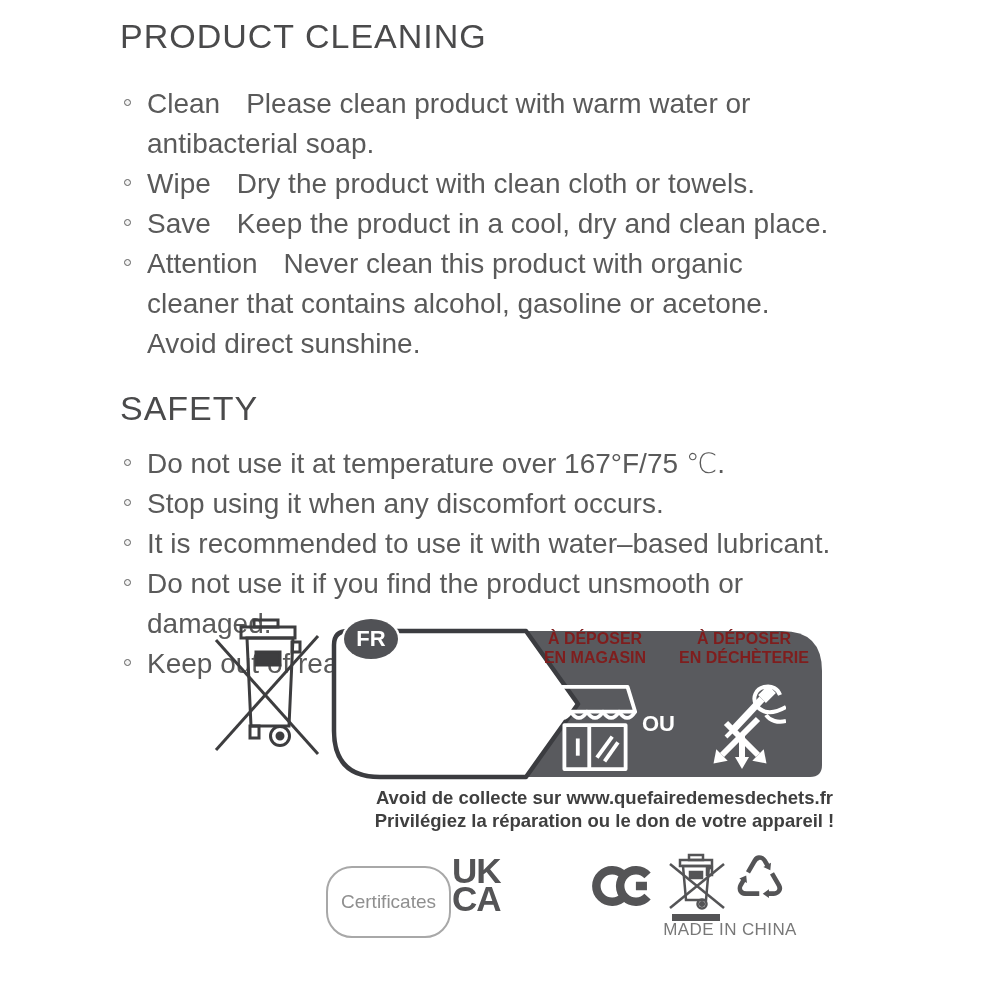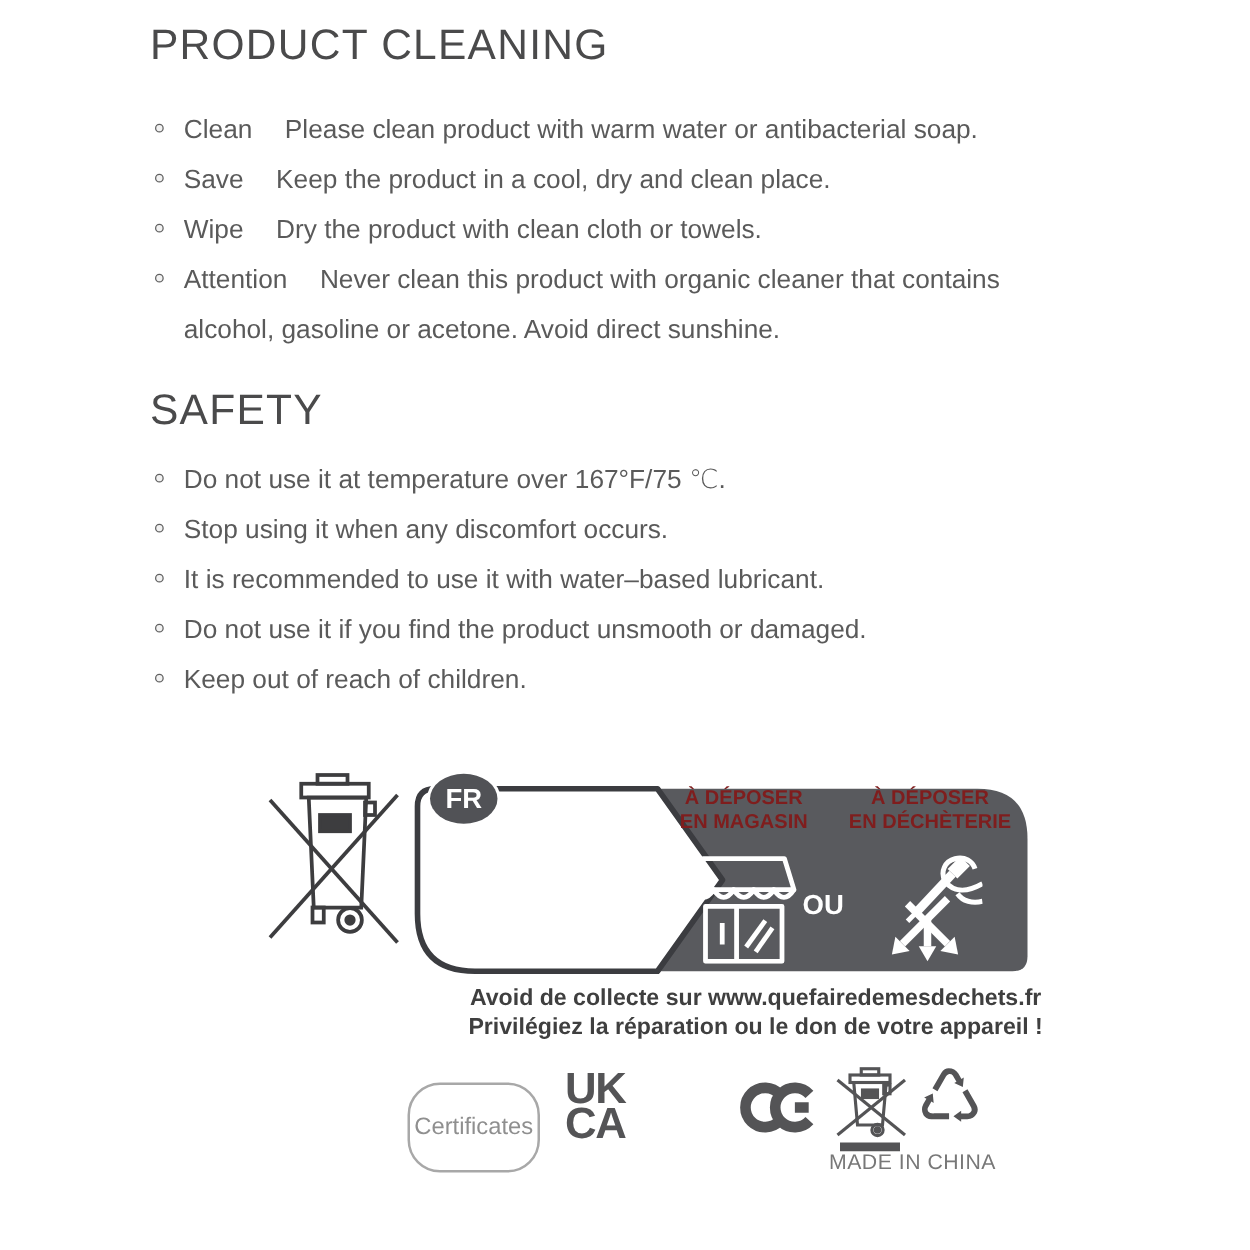--- a/index.html
+++ b/index.html
@@ -10,21 +10,21 @@
   
   .content{position:absolute;left:0;top:0;width:1000px;}
   h1.sec{
     margin:0 0 0 120px;font-size:34px;line-height:40px;font-weight:300;
     color:#4a4a4b;letter-spacing:1px;
   }
   h1.first{margin-top:16px;}
   h1.second{margin-top:24px;}
   ul.blist{
     list-style:none;margin:28px 0 0 120px;padding:0;width:717px;
-    font-size:21px;line-height:40px;font-weight:300;color:#5a5a5a;
+    font-size:28px;line-height:40px;font-weight:300;color:#5a5a5a;
   }
   ul.blist.safety{margin-top:16px;}
   ul.blist li{position:relative;padding-left:27px;margin:0;}
   .bullet{
     position:absolute;left:4px;top:15px;width:7px;height:7px;
     border:1.8px solid #606060;border-radius:50%;background:#f2f2f2;
     box-sizing:border-box;
   }
   .ilabel{margin-right:26px;}
   
@@ -51,21 +51,21 @@
   .ou{
     position:absolute;left:312px;top:92px;width:44px;
     color:#ffffff;font-size:22px;font-weight:700;
   }
   .footnote{
     position:absolute;left:352px;top:786px;width:505px;text-align:center;
     font-size:18.5px;line-height:23px;font-weight:700;color:#3f3f3f;
   }
   
   .cert-box{
-    position:absolute;left:326px;top:866px;width:106px;height:72px;
+    position:absolute;left:326px;top:866px;width:125px;height:72px;
     border:2px solid #a8a8a8;border-radius:26px;box-sizing:border-box;
     display:flex;align-items:center;justify-content:center;
     font-size:19px;font-weight:300;color:#8f8f8f;
   }
   .ukca{
     position:absolute;left:452px;top:857px;font-size:35px;line-height:28px;
     font-weight:700;color:#545456;letter-spacing:-1px;
   }
   .rohs{position:absolute;left:514px;top:855px;}
   .rohs text{font-family:"Liberation Serif","DejaVu Serif",serif;}
@@ -88,25 +88,25 @@
 
   <div class="content">
     <h1 class="sec first">PRODUCT CLEANING</h1>
     <ul class="blist">
       <li>
         <span class="bullet"></span>
         <span class="ilabel">Clean</span><span>Please clean product with warm water or antibacterial soap.</span>
       </li>
       <li>
         <span class="bullet"></span>
+        <span class="ilabel">Wipe</span><span>Dry the product with clean cloth or towels.</span>
+      </li>
+      <li>
+        <span class="bullet"></span>
         <span class="ilabel">Save</span><span>Keep the product in a cool, dry and clean place.</span>
-      </li>
-      <li>
-        <span class="bullet"></span>
-        <span class="ilabel">Wipe</span><span>Dry the product with clean cloth or towels.</span>
       </li>
       <li>
         <span class="bullet"></span>
         <span class="ilabel">Attention</span><span>Never clean this product with organic cleaner that contains alcohol, gasoline or acetone. Avoid direct sunshine.</span>
       </li>
     </ul>
 
     <h1 class="sec second">SAFETY</h1>
     <ul class="blist safety">
       <li><span class="bullet"></span><span>Do not use it at temperature over 167°F/75 ℃.</span></li>

